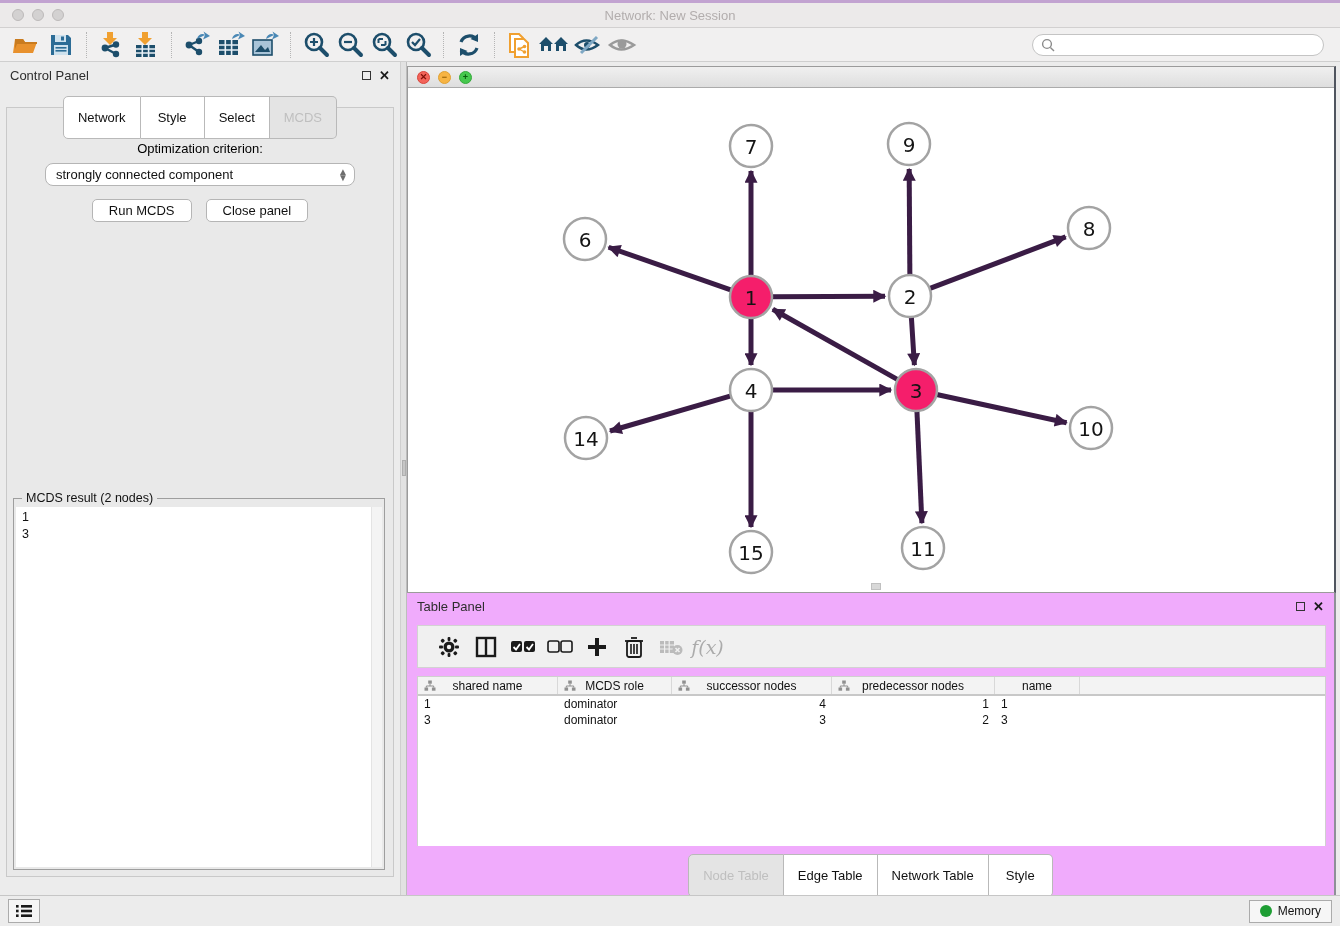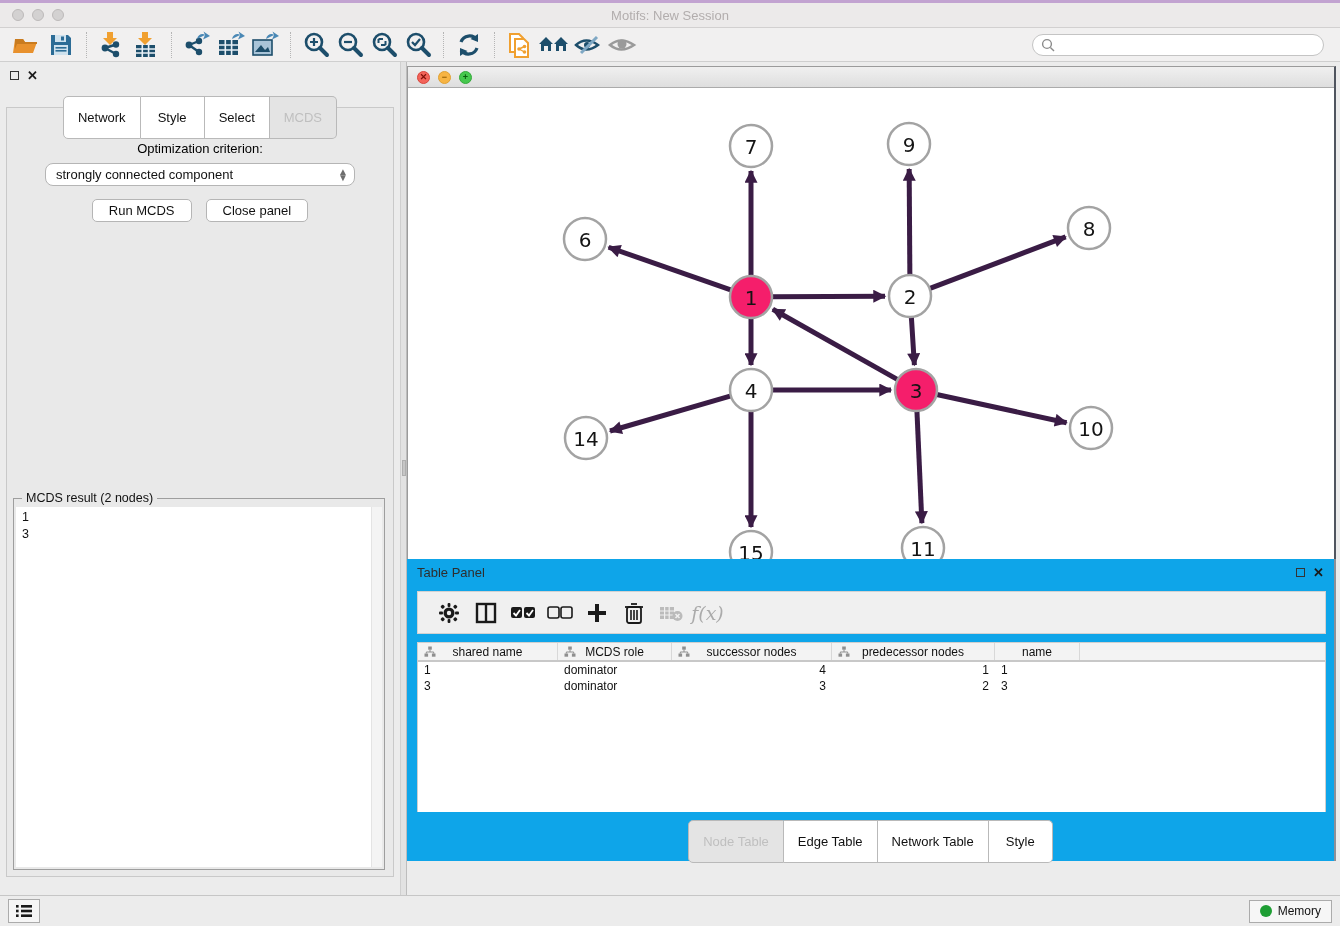--- a/index.html
+++ b/index.html
@@ -75,21 +75,21 @@
   .ntl { width:13px; height:13px; border-radius:50%; display:flex; align-items:center; justify-content:center;
          font-size:9px; font-weight:bold; line-height:1; }
   .ntl.red { background:#F3645A; border:1px solid #D8453C; color:#7E0E08; }
   .ntl.yellow { background:#F7B443; border:1px solid #DFA133; color:#8F5B00; }
   .ntl.green { background:#46C84D; border:1px solid #36A93C; color:#0A5E0D; }
   .net-title { position:absolute; left:0; right:0; text-align:center; font-size:13px; color:#1A1A1A; }
   .net-canvas { position:relative; width:100%; height:503px; background:#FFF; }
   .net-hscroll { position:absolute; left:50%; bottom:1px; width:10px; height:7px; background:#D8D8D8; border:1px solid #C0C0C0; }
 
   
-  .table-panel { position:absolute; left:407px; top:559px; width:929px; height:302px; background:#0ea5e9;
+  .table-panel { position:absolute; left:407px; top:593px; width:929px; height:302px; background:#f0abfc;
                  border-right:2px solid #8E9097; }
   .tp-toolbar { margin:6px 8px 0 10px; height:43px; background:#F0F0F0; border:1px solid #D2D2D2;
                 display:flex; align-items:center; padding:0 12px; gap:0; }
   .tp-btn { width:37px; height:34px; display:flex; align-items:center; justify-content:center; }
   .fx { font-family:"DejaVu Serif", serif; font-style:italic; font-size:19px; color:#ABABAB; }
 
   .data-table { margin:8px 8px 0 10px; background:#FFF; border:1px solid #CFCFCF; border-bottom:none; height:170px;
                 position:relative; overflow:hidden; }
   .dt-header { display:flex; background:#F3F3F3; border-bottom:2px solid #C8C8C8; height:19px; }
   .dt-hcell { display:flex; align-items:center; justify-content:center; gap:5px; font-size:12px; color:#111;
@@ -113,21 +113,21 @@
   svg text { font-family:"DejaVu Sans","Liberation Sans",sans-serif; }
 </style>
 </head>
 <body>
 
 <div class="app">
 
   <div class="top-strip"></div>
 
   <div class="titlebar">
-    <div class="title-text">Motifs: New Session</div>
+    <div class="title-text">Network: New Session</div>
     <div class="traffic">
       <span class="tl"></span>
       <span class="tl"></span>
       <span class="tl"></span>
     </div>
   </div>
 
   <div class="toolbar">
     <div class="tb-btn">
       <svg width="28" height="24" viewBox="0 0 28 24">
@@ -261,20 +261,21 @@
       <svg width="14" height="14" viewBox="0 0 14 14">
         <circle cx="6" cy="6" r="4.4" fill="none" stroke="#8B8B8B" stroke-width="1.4"></circle>
         <path d="M9.4 9.4 L13 13" stroke="#8B8B8B" stroke-width="1.4"></path>
       </svg>
       <input class="search-input" type="text" placeholder="" style="">
     </div>
   </div>
 
   <div class="control-panel">
     <div class="panel-header">
+      <span class="ph-title">Control Panel</span>
       <span class="ph-icons">
         <span class="ph-sq"></span>
         <span class="ph-x">✕</span>
       </span>
     </div>
     <div class="cp-tabs">
       <div class="seg" id="cp-tab-seg">
           <div class="seg-btn">Network</div>
           <div class="seg-btn">Style</div>
           <div class="seg-btn">Select</div>

